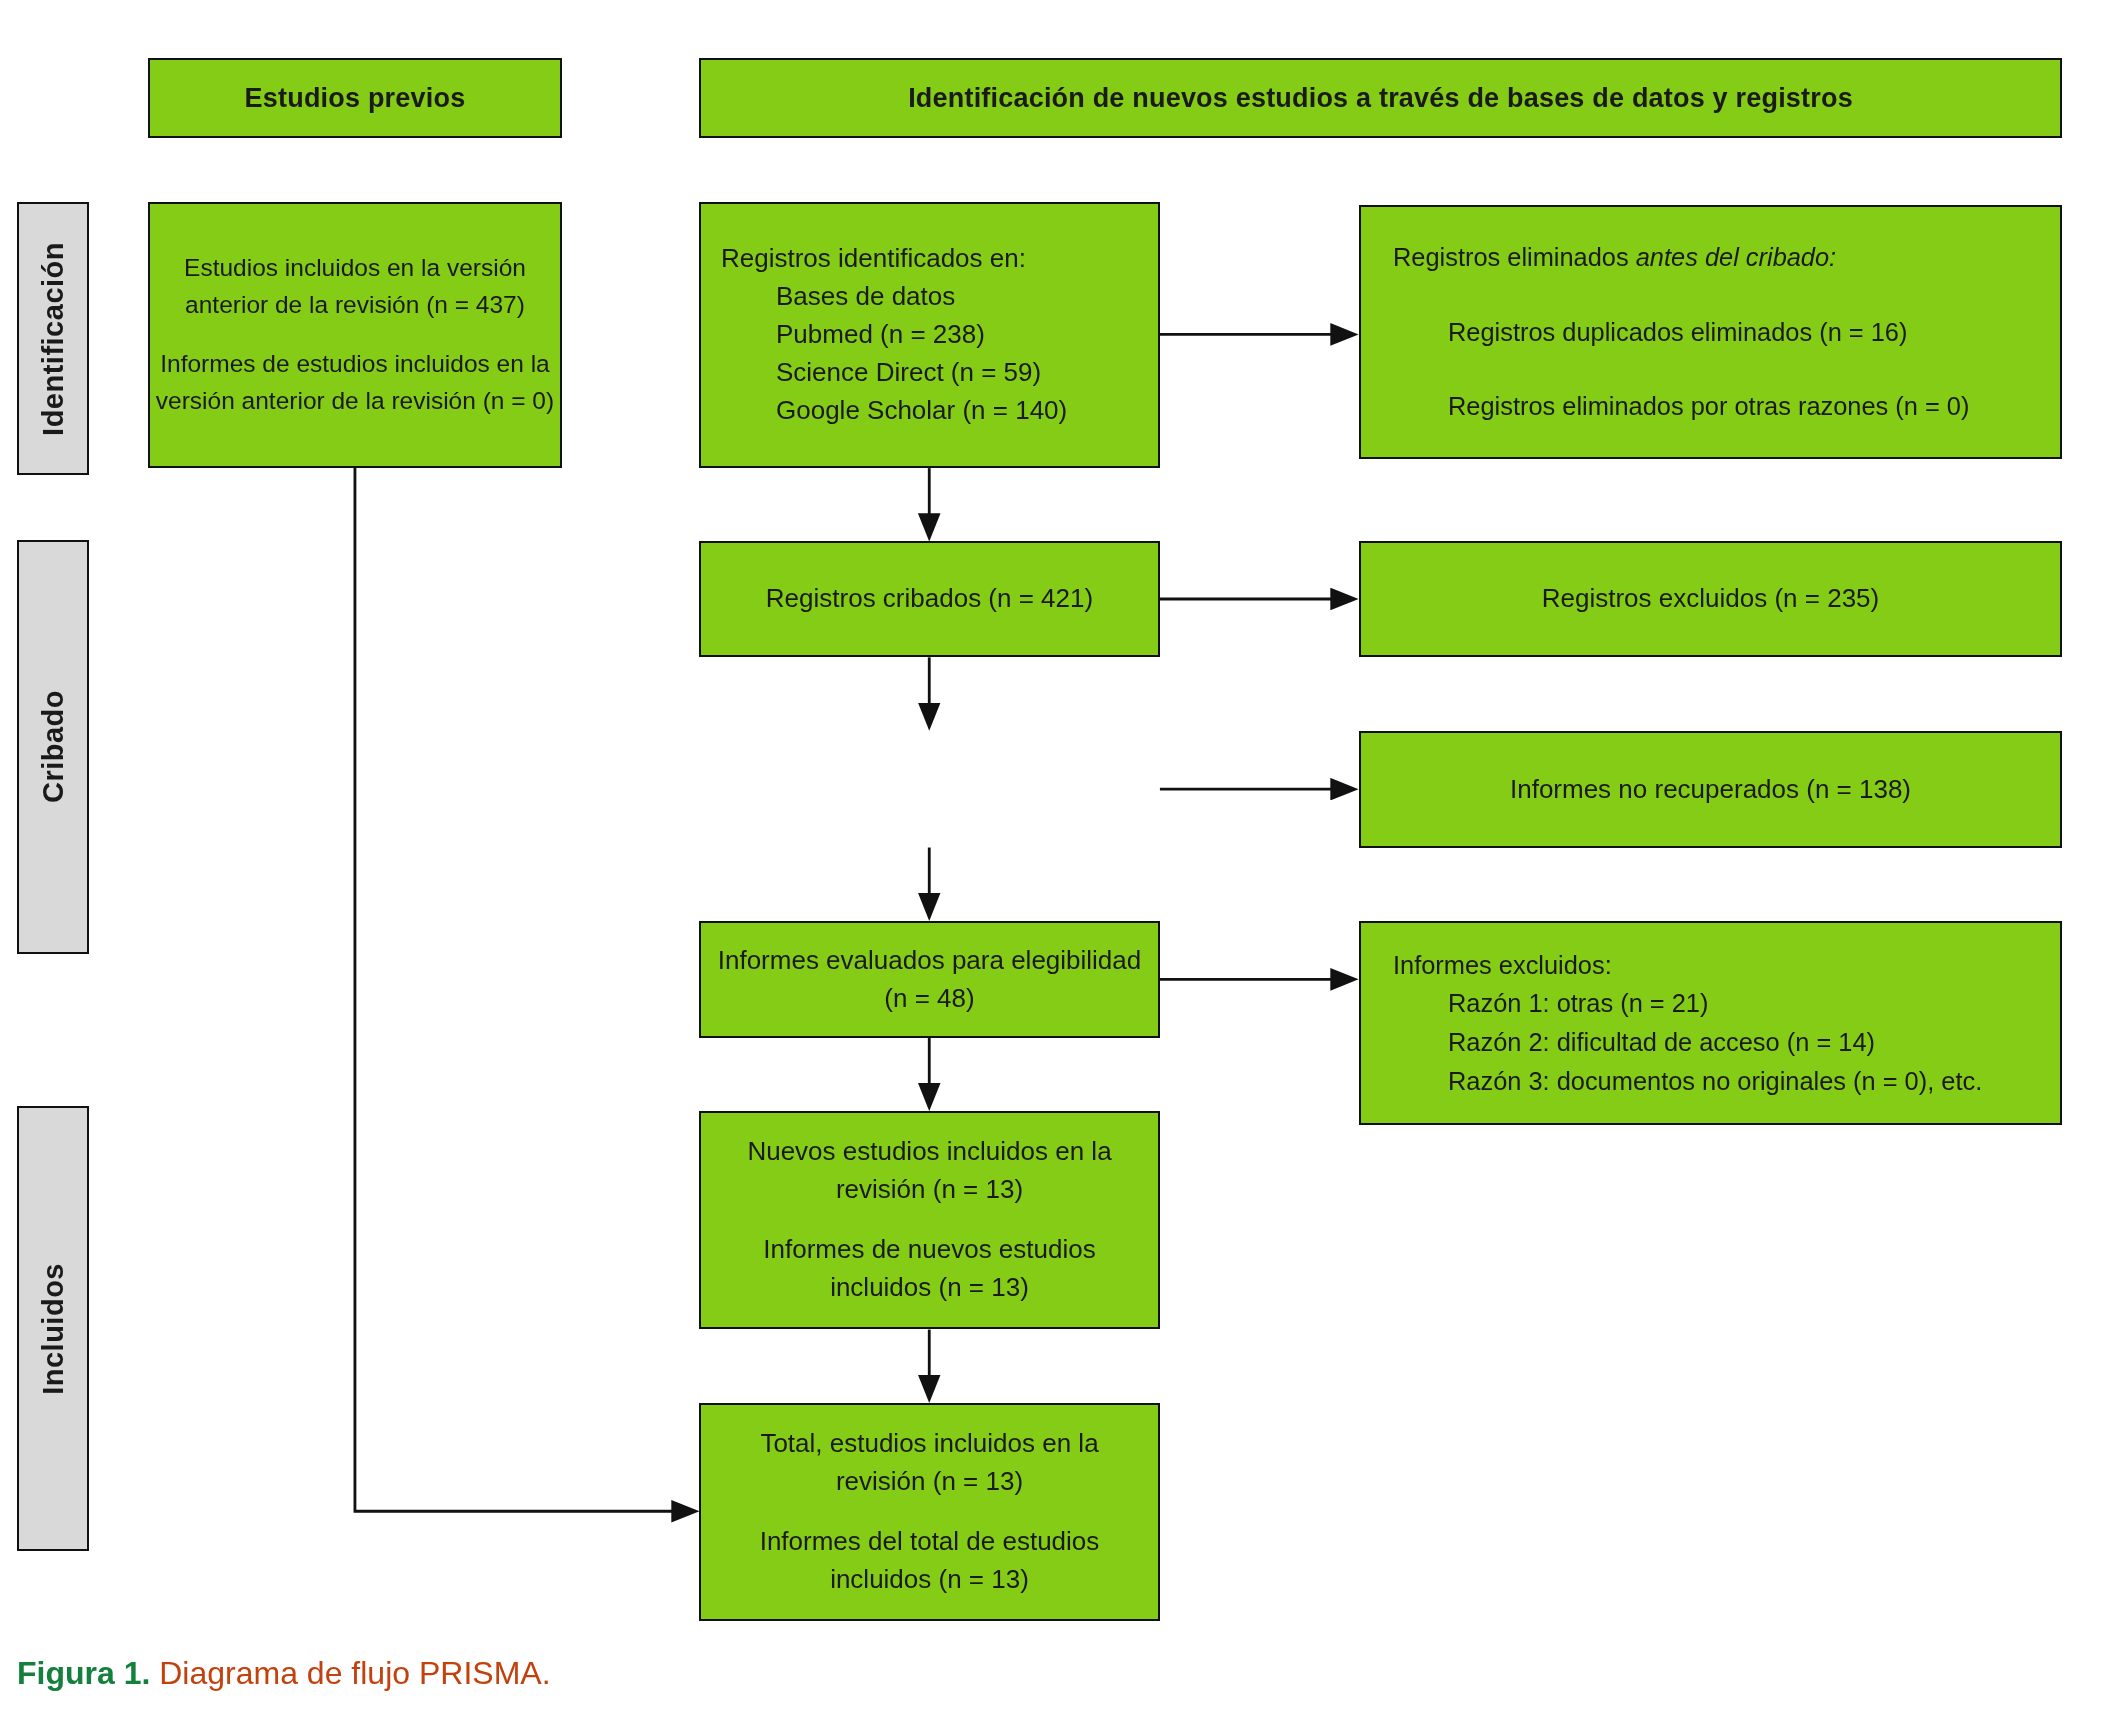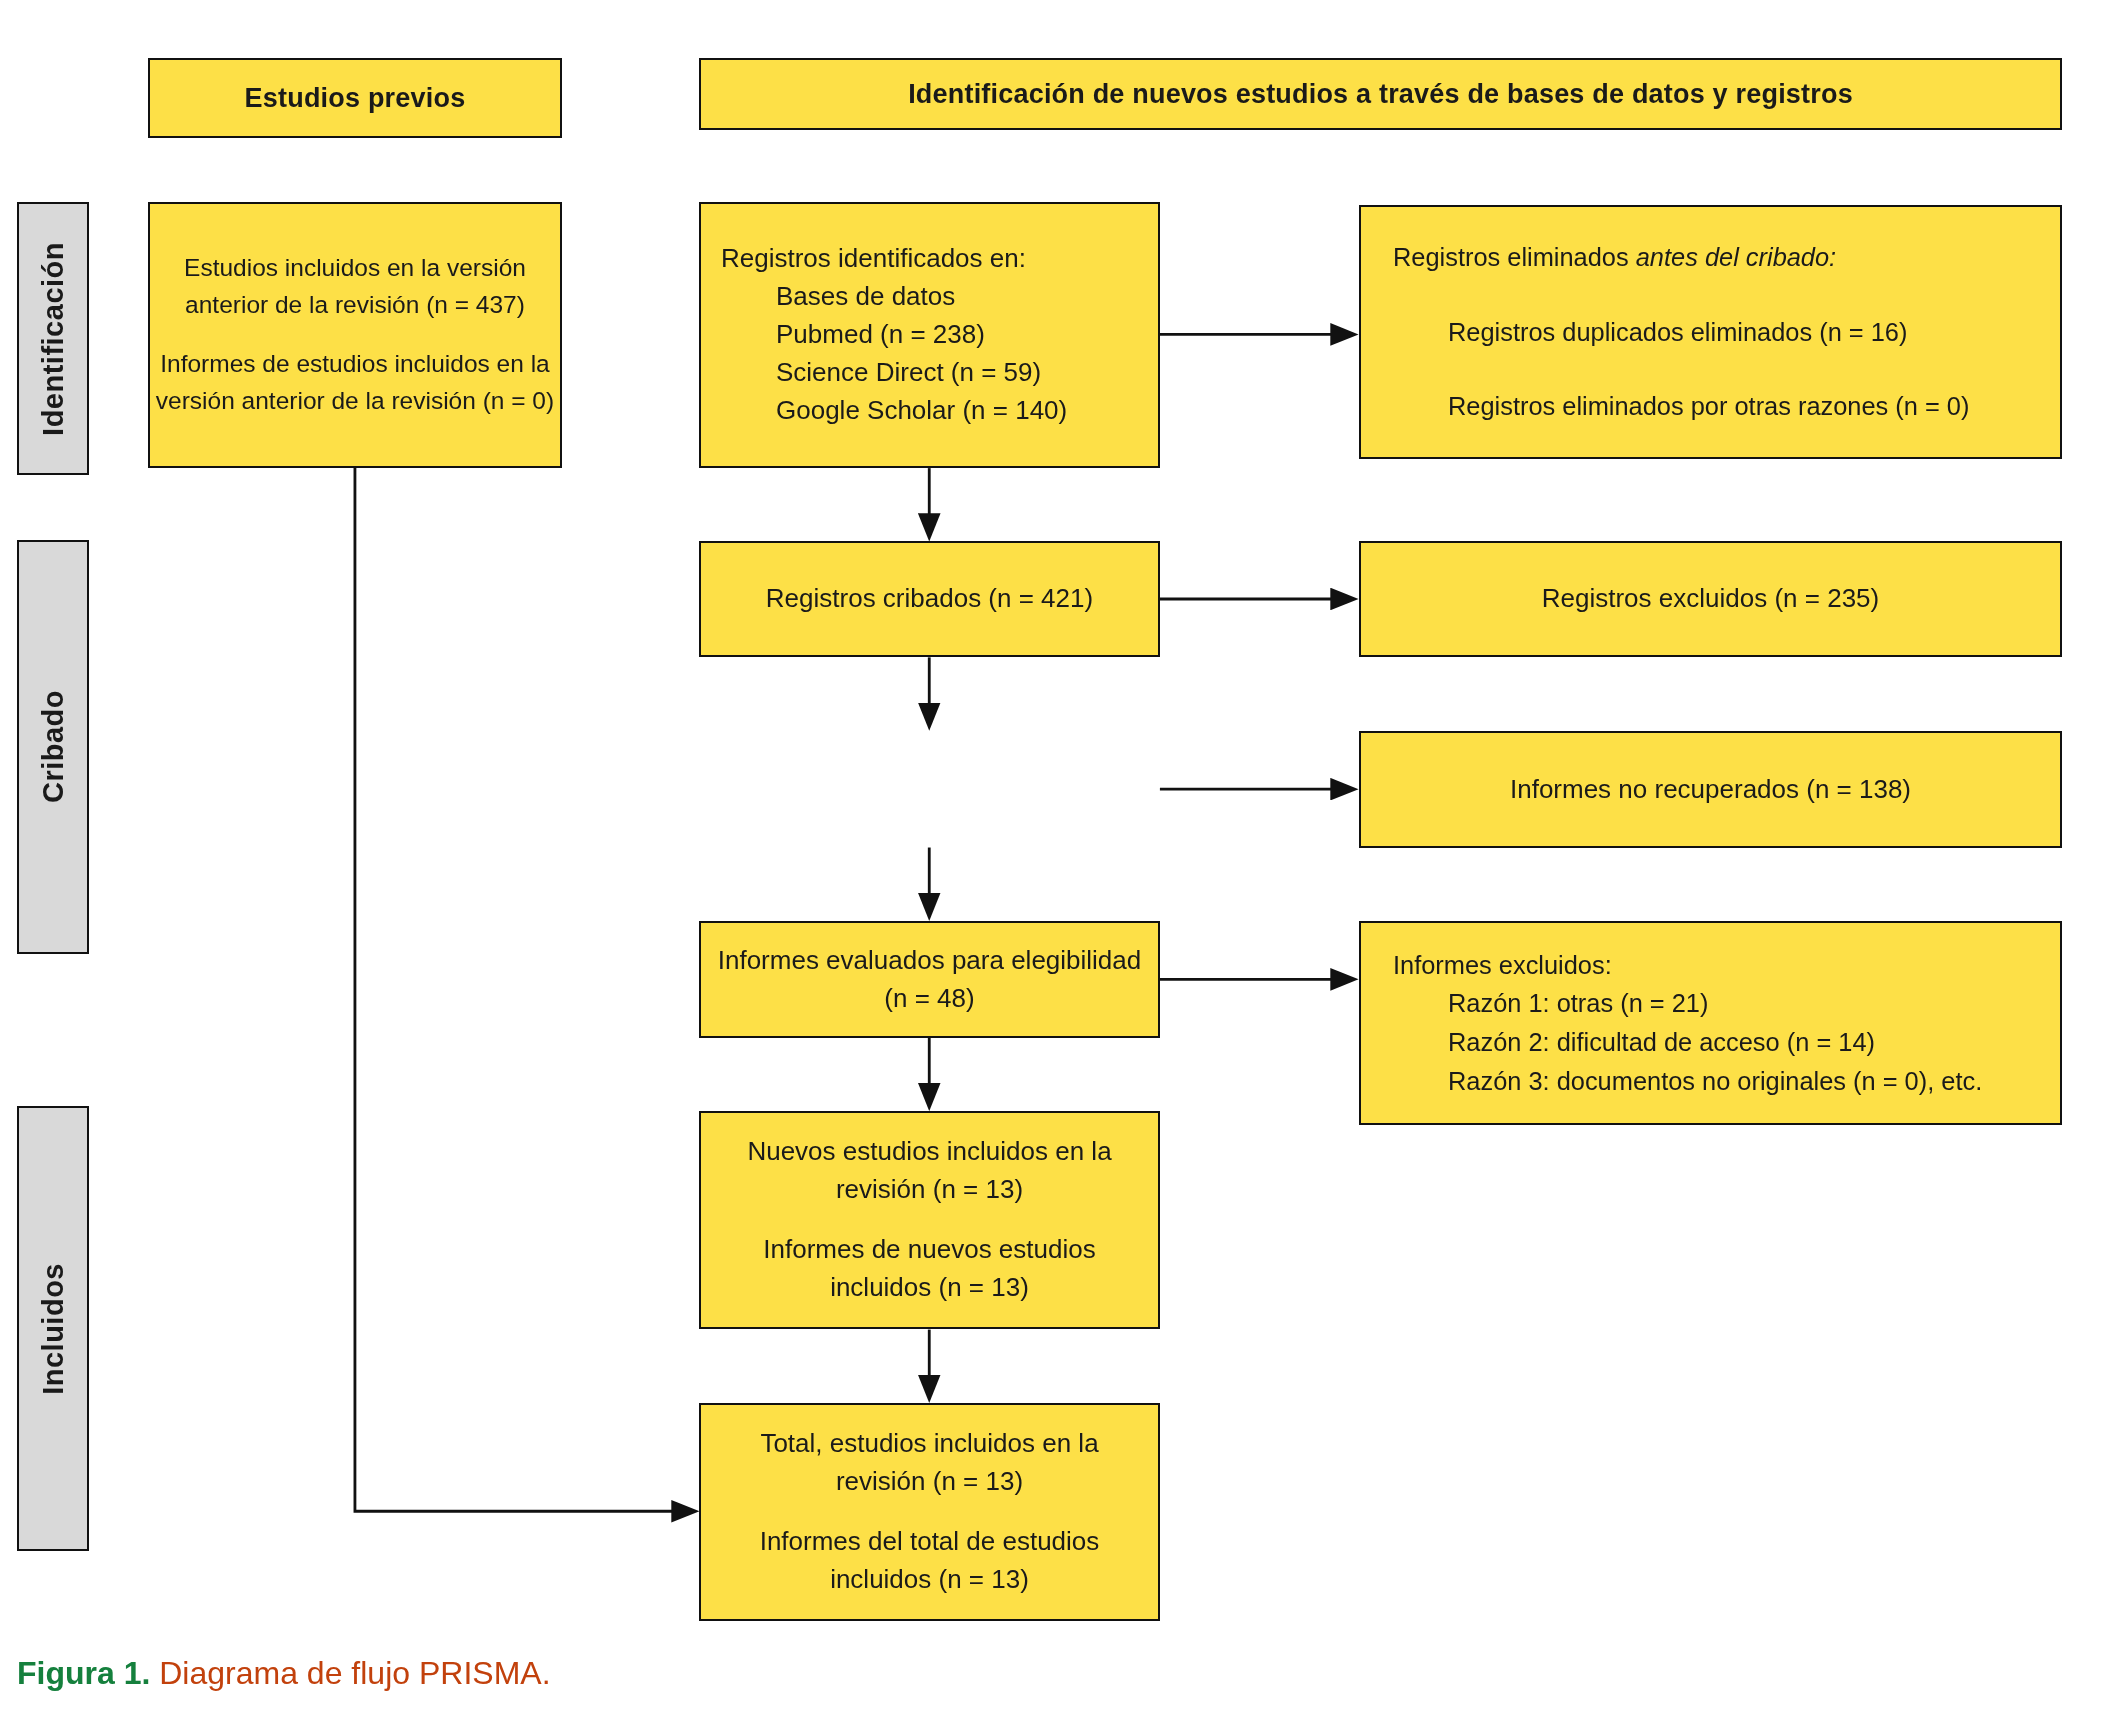--- a/index.html
+++ b/index.html
@@ -6,21 +6,21 @@
   .canvas {
     position:relative;
     width:2108px; height:1728px;
     font-family:"Liberation Sans","DejaVu Sans",sans-serif;
     color:#1a1a1a;
     background:#ffffff;
     overflow:hidden;
   }
   .box {
     position:absolute;
-    background:#fde047;
+    background:#84cc16;
     border:2.8px solid #111111;
     box-sizing:border-box;
     display:flex; flex-direction:column; justify-content:center;
   }
   .center { align-items:center; text-align:center; }
   .leftalign { align-items:flex-start; text-align:left; }
   .header-box { font-weight:bold; font-size:27px; letter-spacing:0.2px; }
   .t  { font-size:26px; line-height:1.46; }
   .t27 { font-size:25.4px; line-height:1.52; }
   .t26 { font-size:24.5px; line-height:1.5; }
@@ -41,21 +41,21 @@
   #arrows path { stroke:#111111; stroke-width:3; fill:none; }
   .caption {
     position:absolute; left:17px; top:1758;
     top:1655px; font-size:32px;
   }
   .caption .lbl { color:#15803d; font-weight:bold; }
   .caption .txt { color:#c2410c; }
 
   
   #hdr-left  { left:148px;  top:58px;  width:414px;  height:80px; }
-  #hdr-right { left:699px;  top:58px;  width:1363px; height:72px; }
+  #hdr-right { left:699px;  top:58px;  width:1363px; height:80px; }
 
   #side-id { top:202px;  height:273px; }
   #side-cr { top:540px;  height:414px; }
   #side-in { top:1106px; height:445px; }
 
   #box-prev { left:148px;  top:202px; width:414px;  height:266px; padding:0 5.6px; }
   #box-m1   { left:699px;  top:202px; width:461px;  height:266px; padding-left:20px; padding-right:7.5px; }
   #box-r1   { left:1359px; top:205px; width:703px;  height:254px; padding-left:32px; padding-right:7.5px;gap:36px; }
   #box-m2   { left:699px;  top:541px; width:461px;  height:116px; padding:0 7.5px; }
   #box-r2   { left:1359px; top:541px; width:703px;  height:116px; padding:0 7.5px; }

